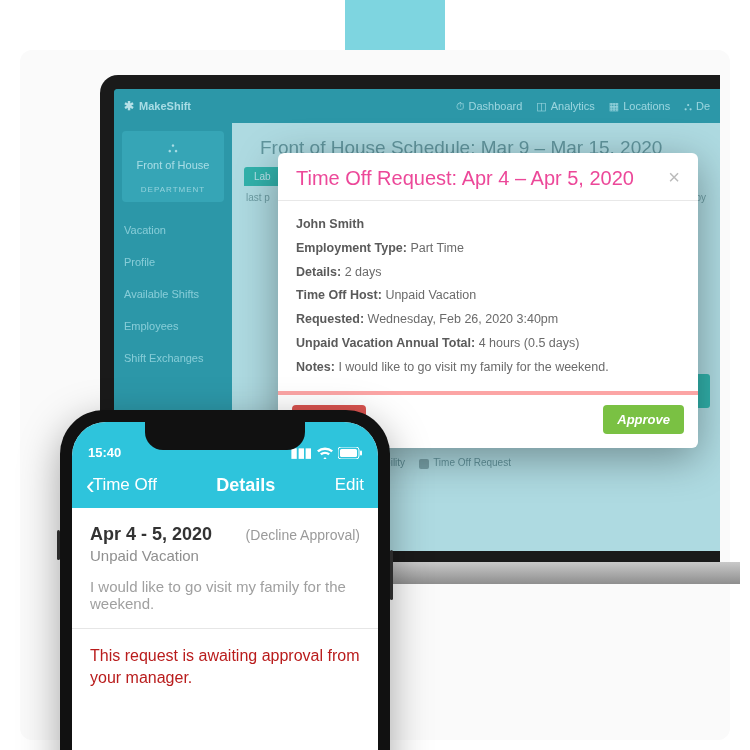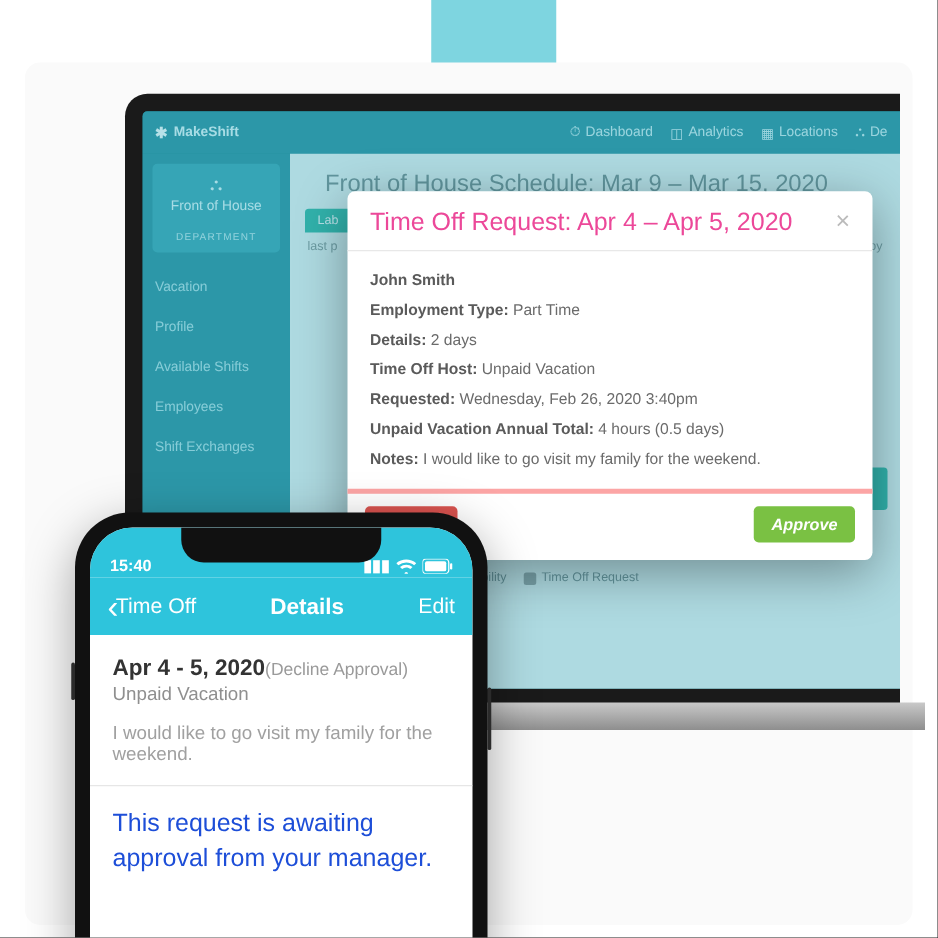--- a/index.html
+++ b/index.html
@@ -227,27 +227,27 @@
     background:#2ec4dc;
     color:#fff;
     display:flex; align-items:center; justify-content:space-between;
     padding: 0 14px;
     font-size:17px;
   }
   .back { display:flex; align-items:center; font-size:17px;}
   .back .chev { font-size:26px; line-height:1; margin-right:-2px; font-weight:300;}
   .ph-title { font-weight:700; font-size:18px;}
   .phone-content { padding: 16px 18px; color:#4a4a4a;}
-  .range-row { display:flex; align-items:baseline;}
+  .range-row { display:flex; justify-content:space-between; align-items:baseline;}
   .range { font-size:18px; font-weight:700; color:#333;}
   .pending { color:#9a9a9a; font-size:14px;}
   .type { color:#8f8f8f; font-size:15px; margin-top:2px;}
   .note { color:#a0a0a0; font-size:15px; margin-top:14px;}
   .divider { border:none; border-top:1px solid #e6e6e6; margin:16px -18px;}
-  .await { color:#1d4ed8; font-size:20px; line-height:1.4;}
+  .await { color:#b91c1c; font-size:16px; line-height:1.4;}
 </style>
 </head>
 <body>
 
 <div class="accent-bar"></div>
 <div class="bg-panel"></div>
 
 <div class="laptop">
   <div class="laptop-screen-bezel">
     <div class="laptop-screen">

